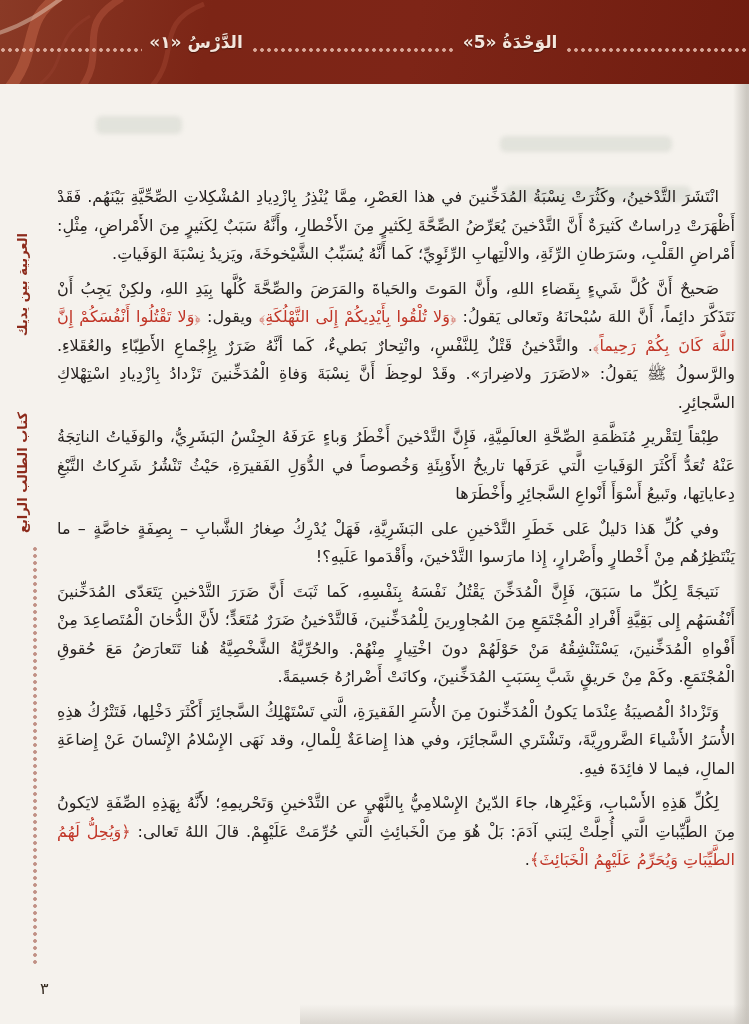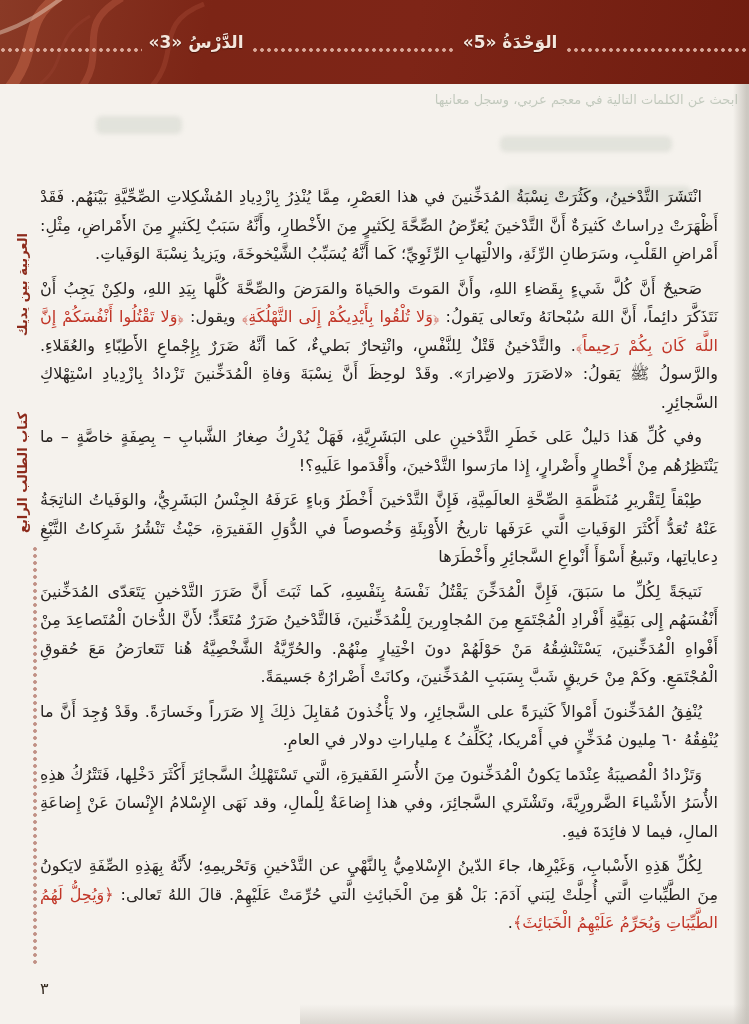--- a/index.html
+++ b/index.html
@@ -73,21 +73,21 @@
   }
   .vchain{
     position:absolute;left:32px;top:546px;width:6px;height:420px;
     background-image:radial-gradient(circle at 3px 3px, rgba(150,65,48,.55) 1.5px, rgba(150,65,48,0) 2.2px);
     background-size:6px 7px;background-repeat:repeat-y;
   }
   .page-number{position:absolute;left:40px;top:979px;font-size:16px;color:#33291f;}
 
   
   .content{
-    position:absolute;left:40px;top:183px;width:678px;
+    position:absolute;left:57px;top:183px;width:678px;
     direction:rtl;text-align:justify;
     font-size:16px;line-height:28.5px;color:#272220;
   }
   .content p{margin:0 0 6px 0;text-indent:16px;}
   .quran{color:#c13527;}
 </style>
 </head>
 <body>
 
 <div class="canvas">
@@ -97,44 +97,42 @@
       <path d="M8,90 C42,48 18,22 62,-6" stroke="rgba(206,110,80,0.45)" stroke-width="11" fill="none"></path>
       <path d="M78,92 C112,52 70,28 122,-2" stroke="rgba(192,96,70,0.40)" stroke-width="7" fill="none"></path>
       <path d="M150,88 C182,56 152,24 204,4" stroke="rgba(176,82,60,0.33)" stroke-width="5" fill="none"></path>
       <path d="M-4,34 C28,24 48,8 62,-2" stroke="rgba(236,214,198,0.45)" stroke-width="4" fill="none"></path>
       <path d="M40,84 C70,60 50,40 90,16" stroke="rgba(160,70,52,0.30)" stroke-width="3" fill="none"></path>
     </svg>
     <div class="chain c1"></div>
     <div class="chain c2"></div>
     <div class="chain c3"></div>
     <div class="header-label unit">الوَحْدَةُ «5»</div>
-    <div class="header-label lesson">الدَّرْسُ «3»</div>
+    <div class="header-label lesson">الدَّرْسُ «١»</div>
   </div>
 
   <div class="page"></div>
   <div class="edge-right"></div>
   <div class="edge-bottom"></div>
 
-  <div class="ghost-line">ابحث عن الكلمات التالية في معجم عربي، وسجل معانيها</div>
   <div class="smudge sm1"></div>
   <div class="smudge sm2"></div>
   <div class="smudge sm3"></div>
 
 
   <div class="spine">
     <span>العربية بين يديك</span>
     <span>كتاب الطالب الرابع</span>
   </div>
   <div class="vchain"></div>
   <div class="page-number">٣</div>
 
   <div class="content">
     <p><span>انْتَشَرَ التَّدْخينُ، وكَثُرَتْ نِسْبَةُ المُدَخِّنينَ في هذا العَصْرِ، مِمَّا يُنْذِرُ بِازْدِيادِ المُشْكِلاتِ الصِّحِّيَّةِ بَيْنَهُم. فَقَدْ أَظْهَرَتْ دِراساتٌ كَثيرَةٌ أَنَّ التَّدْخينَ يُعَرِّضُ الصِّحَّةَ لِكَثيرٍ مِنَ الأَخْطارِ، وأَنَّهُ سَبَبٌ لِكَثيرٍ مِنَ الأَمْراضِ، مِثْلِ: أَمْراضِ القَلْبِ، وسَرَطانِ الرِّئَةِ، والالْتِهابِ الرِّئَوِيِّ؛ كَما أَنَّهُ يُسَبِّبُ الشَّيْخوخَةَ، ويَزيدُ نِسْبَةَ الوَفَياتِ.</span></p>
     <p><span>صَحيحٌ أَنَّ كُلَّ شَيءٍ بِقَضاءِ اللهِ، وأَنَّ المَوتَ والحَياةَ والمَرَضَ والصِّحَّةَ كُلَّها بِيَدِ اللهِ، ولكِنْ يَجِبُ أَنْ نَتَذَكَّرَ دائِماً، أَنَّ اللهَ سُبْحانَهُ وتَعالى يَقولُ: </span><span class="quran">﴿وَلا تُلْقُوا بِأَيْدِيكُمْ إِلَى التَّهْلُكَةِ﴾</span><span> ويقول: </span><span class="quran">﴿وَلا تَقْتُلُوا أَنْفُسَكُمْ إِنَّ اللَّهَ كَانَ بِكُمْ رَحِيماً﴾</span><span>. والتَّدْخينُ قَتْلٌ لِلنَّفْسِ، وانْتِحارٌ بَطيءٌ، كَما أنَّهُ ضَرَرٌ بِإِجْماعِ الأَطِبّاءِ والعُقَلاءِ. والرَّسولُ ﷺ يَقولُ: «لاضَرَرَ ولاضِرارَ». وقَدْ لوحِظَ أَنَّ نِسْبَةَ وَفاةِ الْمُدَخِّنينَ تَزْدادُ بِازْدِيادِ اسْتِهْلاكِ السَّجائِرِ.</span></p>
+    <p><span>طِبْقاً لِتَقْريرِ مُنَظَّمَةِ الصِّحَّةِ العالَمِيَّةِ، فَإِنَّ التَّدْخينَ أَخْطَرُ وَباءٍ عَرَفَهُ الجِنْسُ البَشَرِيُّ، والوَفَياتُ الناتِجَةُ عَنْهُ تُعَدُّ أَكْثَرَ الوَفَياتِ الَّتي عَرَفَها تاريخُ الأَوْبِئَةِ وَخُصوصاً في الدُّوَلِ الفَقيرَةِ، حَيْثُ تَنْشُرُ شَرِكاتُ التَّبْغِ دِعاياتِها، وتَبيعُ أَسْوَأَ أَنْواعِ السَّجائِرِ وأَخْطَرَها</span></p>
     <p><span>وفي كُلِّ هَذا دَليلٌ عَلى خَطَرِ التَّدْخينِ على البَشَرِيَّةِ، فَهَلْ يُدْرِكُ صِغارُ الشَّبابِ – بِصِفَةٍ خاصَّةٍ – ما يَنْتَظِرُهُم مِنْ أَخْطارٍ وأَضْرارٍ، إِذا مارَسوا التَّدْخينَ، وأَقْدَموا عَلَيهِ؟!</span></p>
-    <p><span>طِبْقاً لِتَقْريرِ مُنَظَّمَةِ الصِّحَّةِ العالَمِيَّةِ، فَإِنَّ التَّدْخينَ أَخْطَرُ وَباءٍ عَرَفَهُ الجِنْسُ البَشَرِيُّ، والوَفَياتُ الناتِجَةُ عَنْهُ تُعَدُّ أَكْثَرَ الوَفَياتِ الَّتي عَرَفَها تاريخُ الأَوْبِئَةِ وَخُصوصاً في الدُّوَلِ الفَقيرَةِ، حَيْثُ تَنْشُرُ شَرِكاتُ التَّبْغِ دِعاياتِها، وتَبيعُ أَسْوَأَ أَنْواعِ السَّجائِرِ وأَخْطَرَها</span></p>
     <p><span>نَتيجَةً لِكُلِّ ما سَبَقَ، فَإِنَّ الْمُدَخِّنَ يَقْتُلُ نَفْسَهُ بِنَفْسِهِ، كَما ثَبَتَ أَنَّ ضَرَرَ التَّدْخينِ يَتَعَدّى المُدَخِّنينَ أَنْفُسَهُم إِلى بَقِيَّةِ أَفْرادِ الْمُجْتَمَعِ مِنَ المُجاوِرينَ لِلْمُدَخِّنينَ، فَالتَّدْخينُ ضَرَرٌ مُتَعَدٍّ؛ لأَنَّ الدُّخانَ الْمُتَصاعِدَ مِنْ أَفْواهِ الْمُدَخِّنينَ، يَسْتَنْشِقُهُ مَنْ حَوْلَهُمْ دونَ اخْتِيارٍ مِنْهُمْ. والحُرِّيَّةُ الشَّخْصِيَّةُ هُنا تَتَعارَضُ مَعَ حُقوقِ الْمُجْتَمَعِ. وكَمْ مِنْ حَريقٍ شَبَّ بِسَبَبِ المُدَخِّنينَ، وكانَتْ أَضْرارُهُ جَسيمَةً.</span></p>
-    <p><span>يُنْفِقُ المُدَخِّنونَ أَمْوالاً كَثيرَةً على السَّجائِرِ، ولا يَأْخُذونَ مُقابِلَ ذلِكَ إِلا ضَرَراً وخَسارَةً. وقَدْ وُجِدَ أَنَّ ما يُنْفِقُهُ ٦٠ مِليون مُدَخِّنٍ في أَمْريكا، يُكَلِّفُ ٤ مِلياراتِ دولار في العامِ.</span></p>
     <p><span>وَتَزْدادُ الْمُصيبَةُ عِنْدَما يَكونُ الْمُدَخِّنونَ مِنَ الأُسَرِ الفَقيرَةِ، الَّتي تَسْتَهْلِكُ السَّجائِرَ أَكْثَرَ دَخْلِها، فَتَتْرُكُ هذِهِ الأُسَرُ الأَشْياءَ الضَّرورِيَّةَ، وتَشْتَري السَّجائِرَ، وفي هذا إِضاعَةٌ لِلْمالِ، وقد نَهَى الإِسْلامُ الإِنْسانَ عَنْ إِضاعَةِ المالِ، فيما لا فائِدَةَ فيهِ.</span></p>
     <p><span>لِكُلِّ هَذِهِ الأَسْبابِ، وَغَيْرِها، جاءَ الدّينُ الإِسْلامِيُّ بِالنَّهْيِ عن التَّدْخينِ وَتَحْريمِهِ؛ لأَنَّهُ بِهَذِهِ الصِّفَةِ لايَكونُ مِنَ الطَّيِّباتِ الَّتي أُحِلَّتْ لِبَني آدَمَ: بَلْ هُوَ مِنَ الْخَبائِثِ الَّتي حُرِّمَتْ عَلَيْهِمْ. قالَ اللهُ تَعالى: </span><span class="quran">﴿وَيُحِلُّ لَهُمُ الطَّيِّبَاتِ وَيُحَرِّمُ عَلَيْهِمُ الْخَبَائِثَ﴾</span><span>.</span></p>
   </div>
 
 </div>
 
 </body></html>

